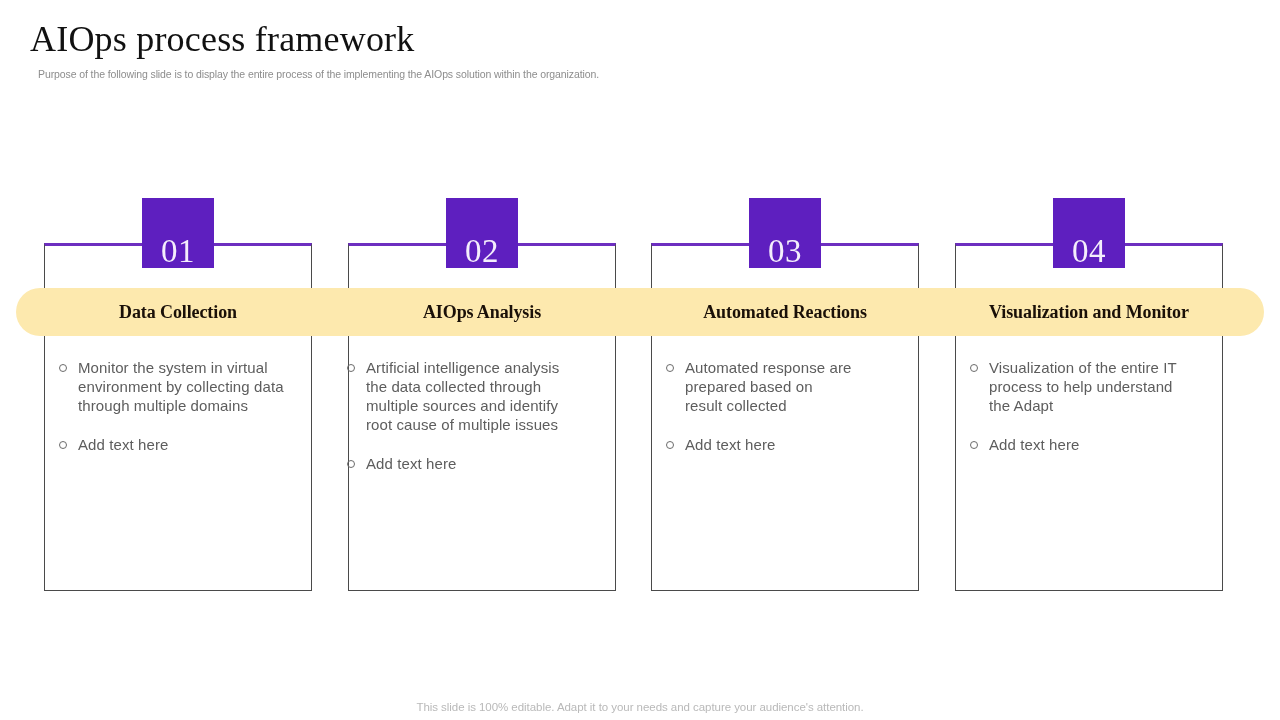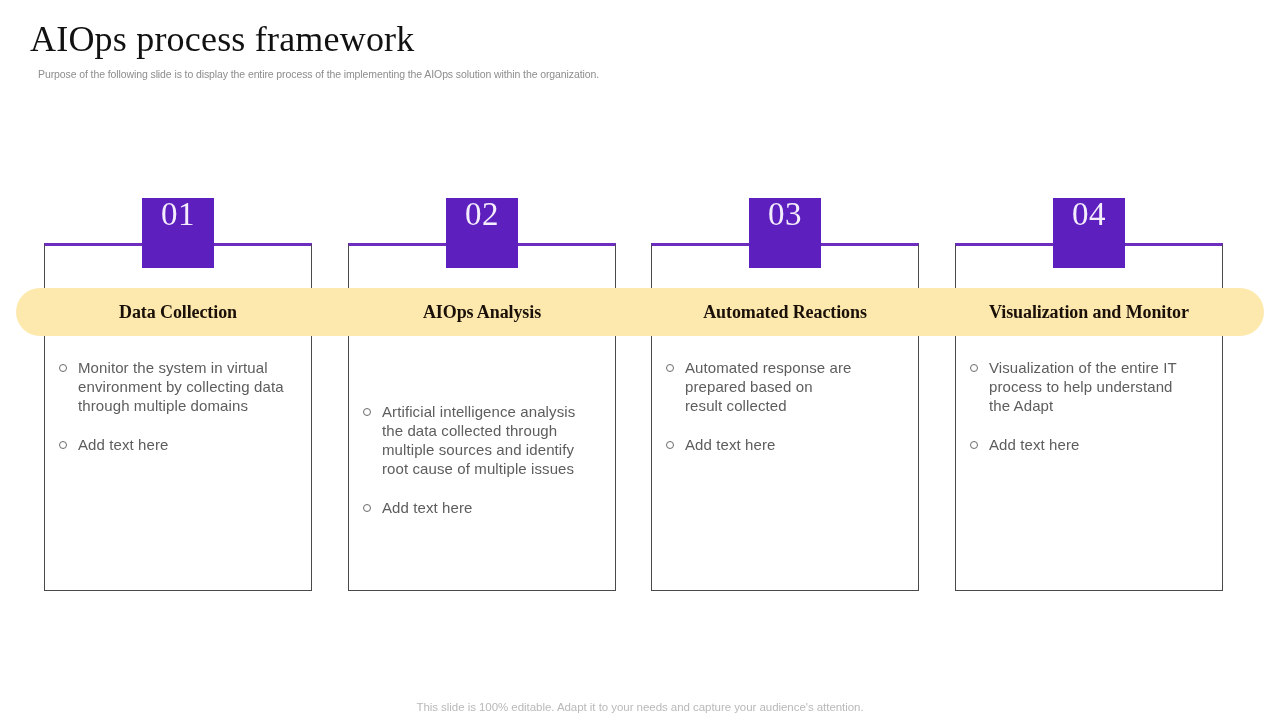--- a/index.html
+++ b/index.html
@@ -72,21 +72,21 @@
   .card-4 { left: 955px; }
 
   
   .num-badge {
     position: absolute;
     top: 198px;
     width: 72px;
     height: 70px;
     background: #5e1fbf;
     display: flex;
-    align-items: flex-start;
+    align-items: flex-end;
     justify-content: center;
     z-index: 5;
   }
 
   .num-badge span {
     font-family: "Liberation Serif", serif;
     font-size: 33px;
     font-weight: 400;
     color: #f4eefc;
     line-height: 1;
@@ -134,21 +134,21 @@
 
   
   .bullets {
     position: absolute;
     top: 358px;
     width: 240px;
     z-index: 4;
   }
 
   .bl-1 { left: 56px; }
-  .bl-2 { left: 360px; margin-top: 44px; }
+  .bl-2 { left: 344px; }
   .bl-3 { left: 663px; }
   .bl-4 { left: 967px; }
 
   .bullet {
     position: relative;
     padding-left: 22px;
     margin-bottom: 20px;
     font-family: "Liberation Sans", sans-serif;
     font-size: 15px;
     line-height: 19px;

